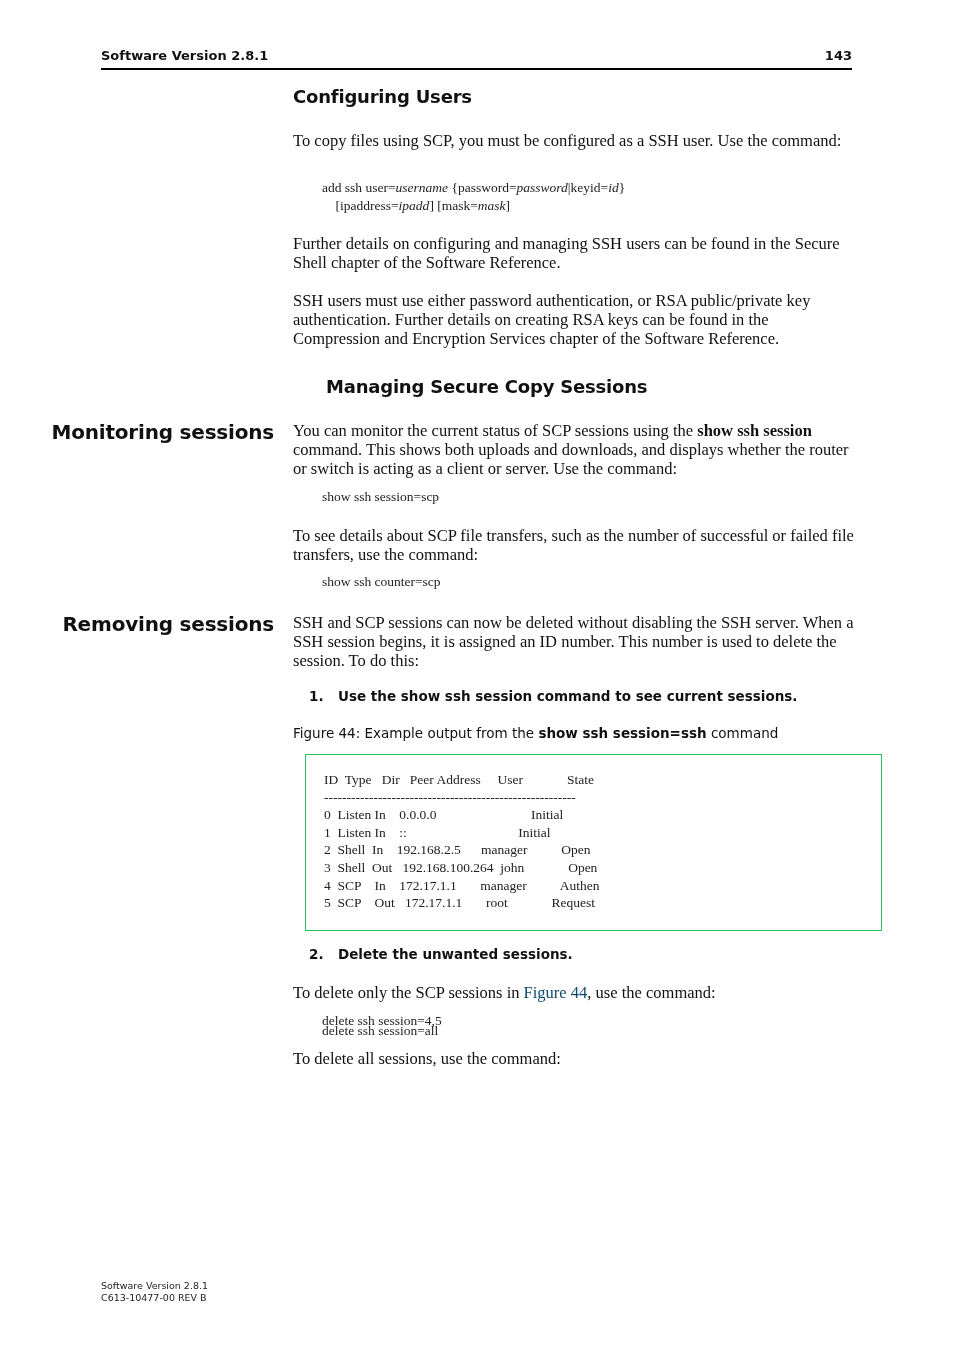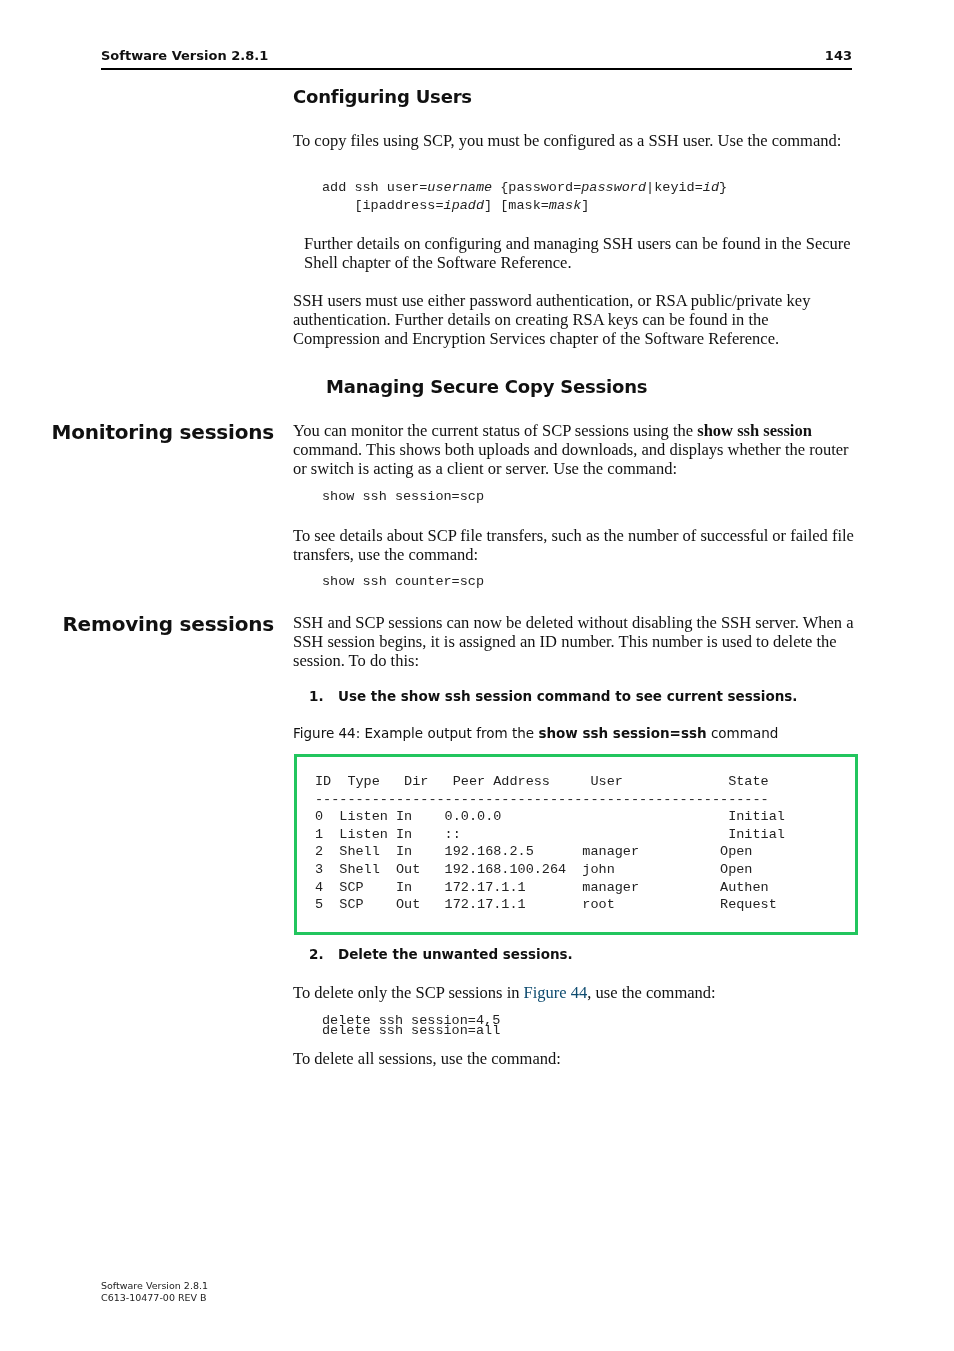--- a/index.html
+++ b/index.html
@@ -1,55 +1,55 @@
 <!DOCTYPE html>
 <html><head>
 <meta charset="utf-8">
 <style>
   html, body { margin: 0; padding: 0; background: #ffffff; }
   body { width: 954px; height: 1351px; position: relative; color: #111; }
   .sans { font-family: "DejaVu Sans", "Liberation Sans", sans-serif; }
   .serif { font-family: "Liberation Serif", "DejaVu Serif", serif; }
-  .mono { font-family: Liberation Mono, monospace; }
+  .mono { font-family: Liberation Serif, serif; }
 
   .header { position: absolute; left: 101px; top: 48px; width: 751px; height: 20px; border-bottom: 2px solid #000; }
   .header .left { position: absolute; left: 0; top: 0; font-size: 13px; font-weight: bold; }
   .header .right { position: absolute; right: 0; top: 0; font-size: 13px; font-weight: bold; }
 
   .h2 { position: absolute; left: 293px; font-size: 18px; font-weight: bold; letter-spacing: -0.2px; }
   .side { position: absolute; right: 680px; font-size: 20px; font-weight: bold; white-space: nowrap; letter-spacing: -0.2px; }
   .para { position: absolute; left: 293px; width: 562px; font-size: 16.5px; line-height: 19.2px; }
   .code { position: absolute; left: 322px; font-size: 13.5px; line-height: 18px; white-space: pre; color: #222; }
   .code i { font-style: italic; }
   .step { position: absolute; left: 293px; font-size: 13.5px; font-weight: bold; margin-left: 16px; }
   .step .num { display: inline-block; width: 29px; }
   .caption { position: absolute; left: 293px; top: 725px; font-size: 13.5px; }
   .caption b { font-weight: bold; text-align: right; }
   .link { color: #1a7f9f; cursor: pointer; }
 
-  .figure-box { position: absolute; left: 294px; top: 754px; width: 558px; height: 175px; border: 3px solid #22c55e; }
+  .figure-box { position: absolute; left: 305px; top: 754px; width: 558px; height: 175px; border: 1px solid #22c55e; padding-left: 17px; }
   .figure-box pre { margin: 0; position: absolute; left: 18px; top: 16px; font-size: 13.5px; line-height: 17.6px; color: #222; }
 
   .footer { position: absolute; left: 101px; top: 1280px; font-size: 9.5px; line-height: 12px; color: #222; }
 </style>
 </head>
 <body>
 
 <div class="header sans">
   <span class="left">Software Version 2.8.1</span>
   <span class="right">143</span>
 </div>
 
 <div class="h2 sans" style="top:86px;">Configuring Users</div>
 <div class="para serif" style="top:131px;">To copy files using SCP, you must be configured as a SSH user. Use the command:</div>
 
 <div class="code mono" style="top:179px;"><span>add ssh user=</span><i>username</i><span> {password=</span><i>password</i><span>|keyid=</span><i>id</i><span>}</span>
     <span>[ipaddress=</span><i>ipadd</i><span>] [mask=</span><i>mask</i><span>]</span></div>
 
-<div class="para serif" style="top:234px;margin-left:11px;">Further details on configuring and managing SSH users can be found in the Secure Shell chapter of the Software Reference.</div>
+<div class="para serif" style="top:234px;">Further details on configuring and managing SSH users can be found in the Secure Shell chapter of the Software Reference.</div>
 <div class="para serif" style="top:291px;">SSH users must use either password authentication, or RSA public/private key authentication. Further details on creating RSA keys can be found in the Compression and Encryption Services chapter of the Software Reference.</div>
 
 <div class="h2 sans" style="top:376px;margin-left:33px;">Managing Secure Copy Sessions</div>
 
 <div class="side sans" style="top:420px;">Monitoring sessions</div>
 <div class="para serif" style="top:421px;"><span>You can monitor the current status of SCP sessions using the </span><b>show ssh session</b><span> command. This shows both uploads and downloads, and displays whether the router or switch is acting as a client or server. Use the command:</span></div>
 <div class="code mono" style="top:488px;">show ssh session=scp</div>
 <div class="para serif" style="top:526px;">To see details about SCP file transfers, such as the number of successful or failed file transfers, use the command:</div>
 <div class="code mono" style="top:573px;">show ssh counter=scp</div>
 

